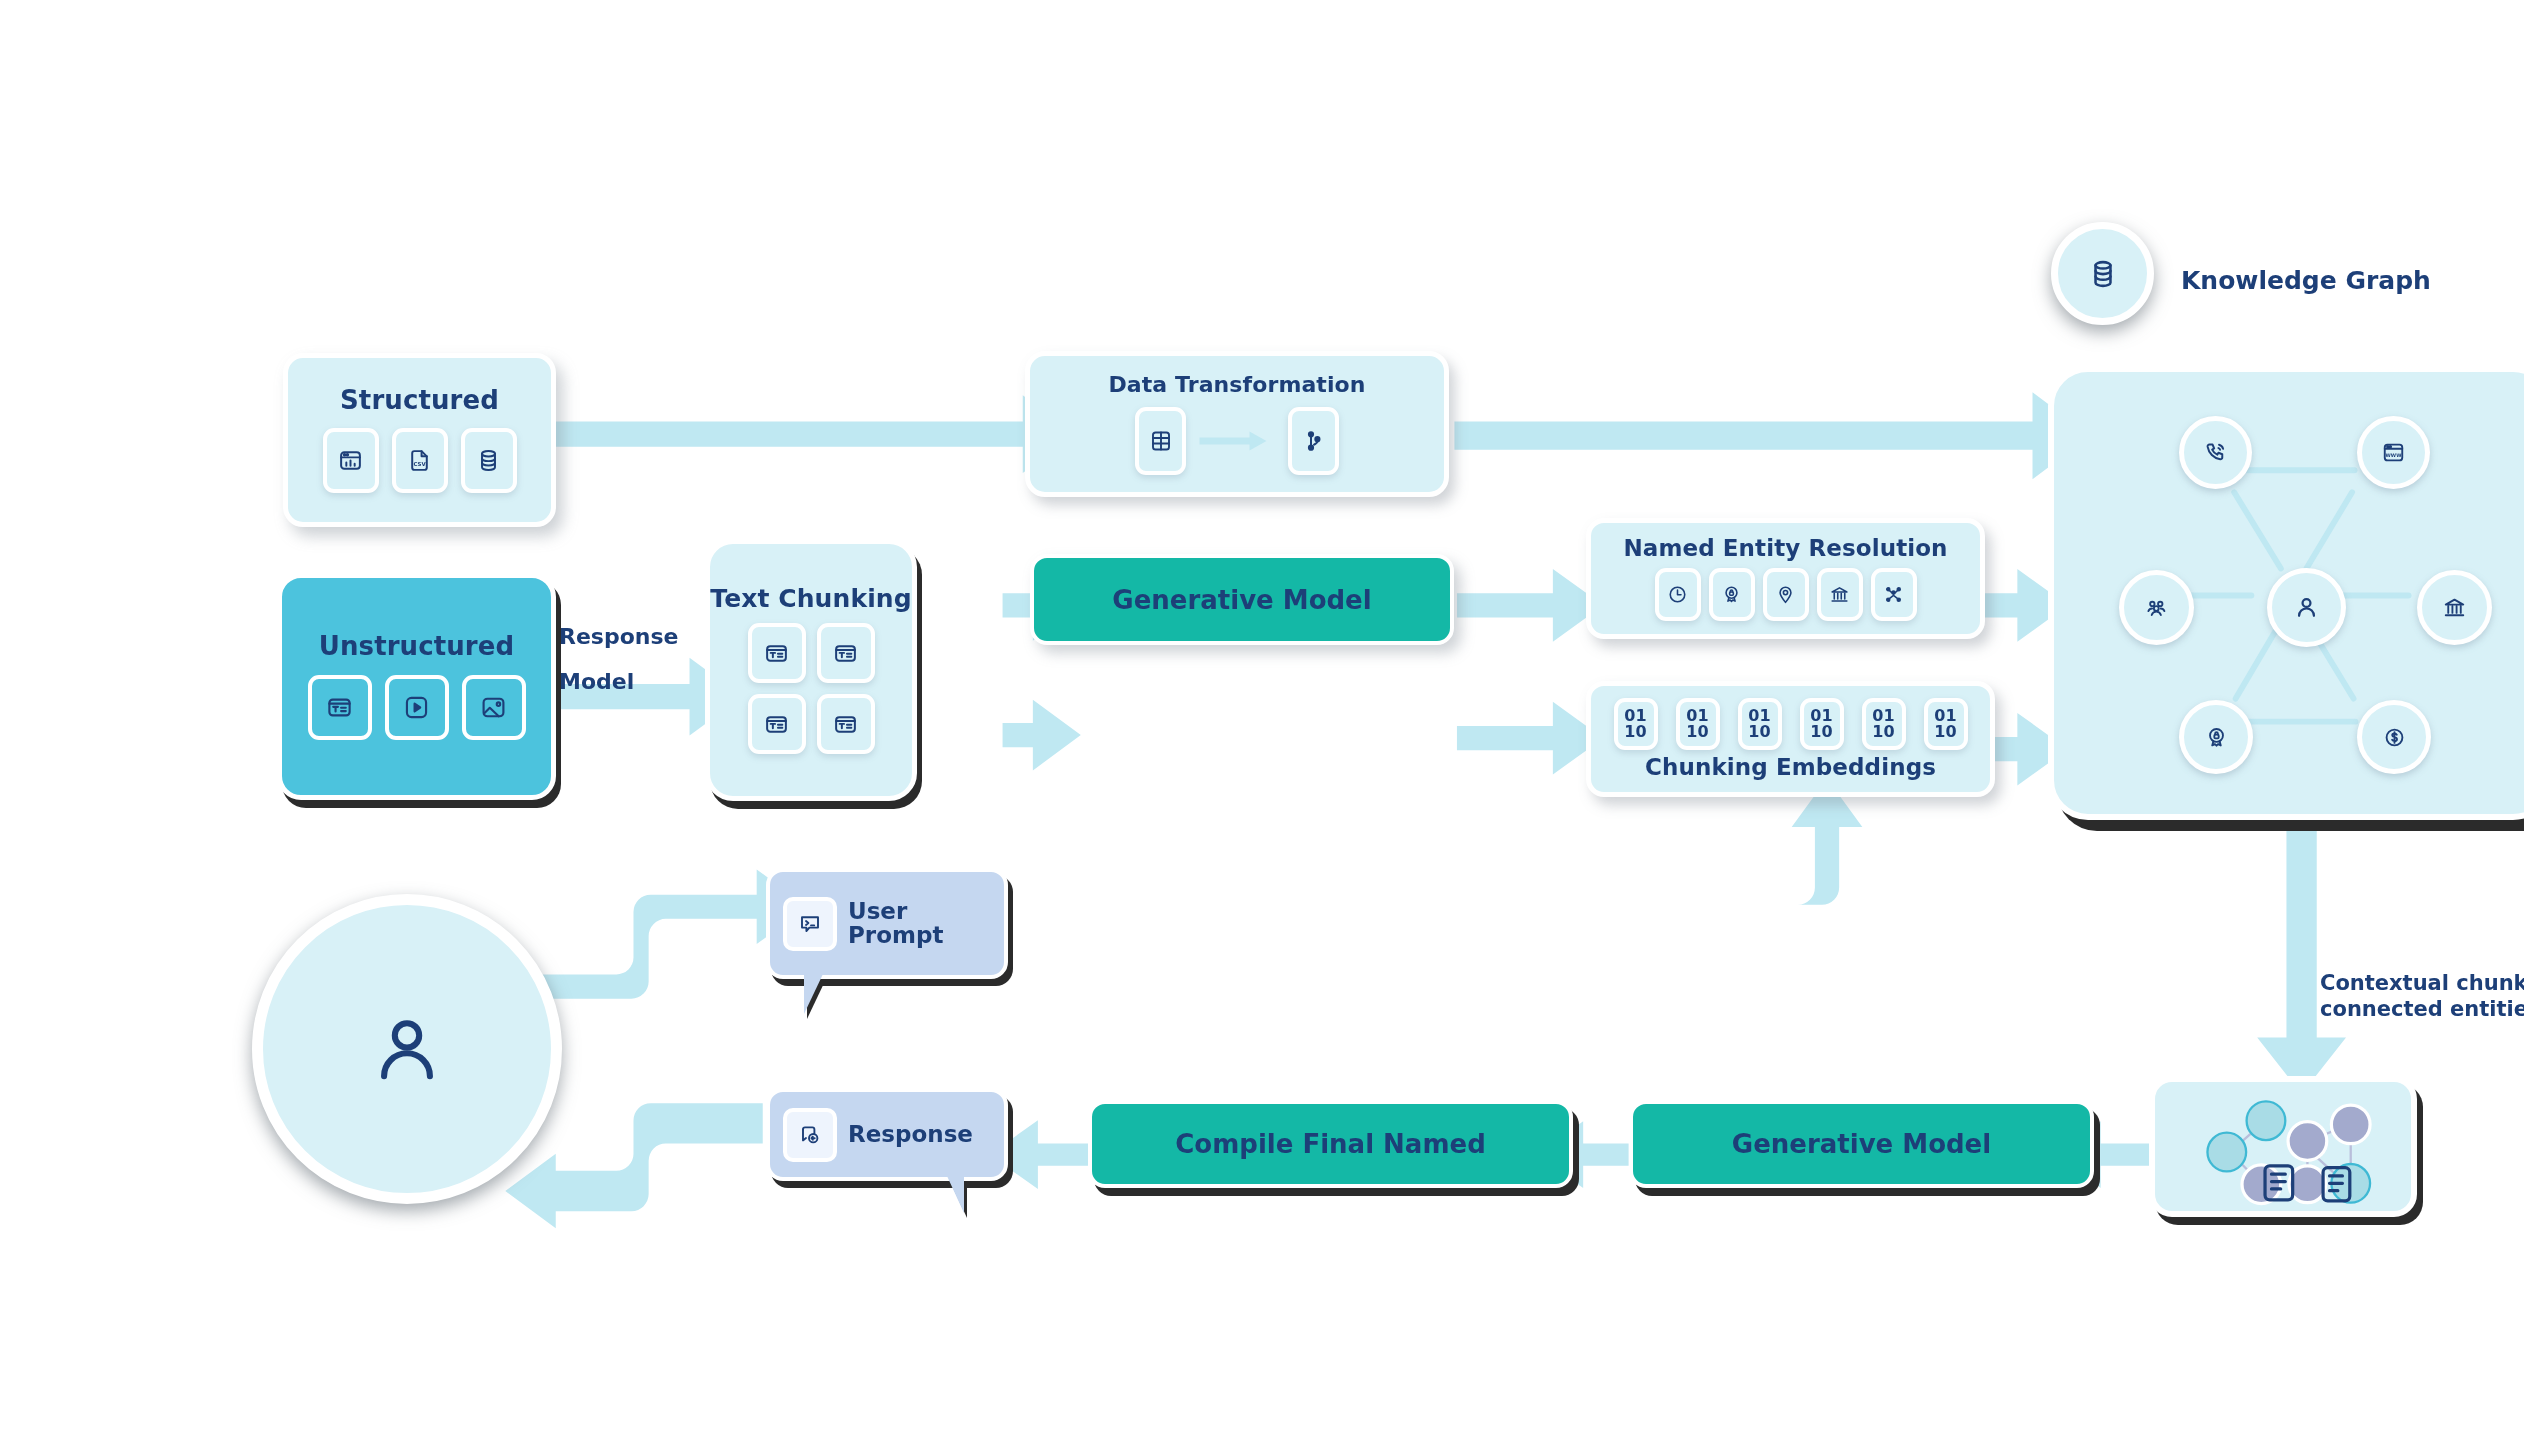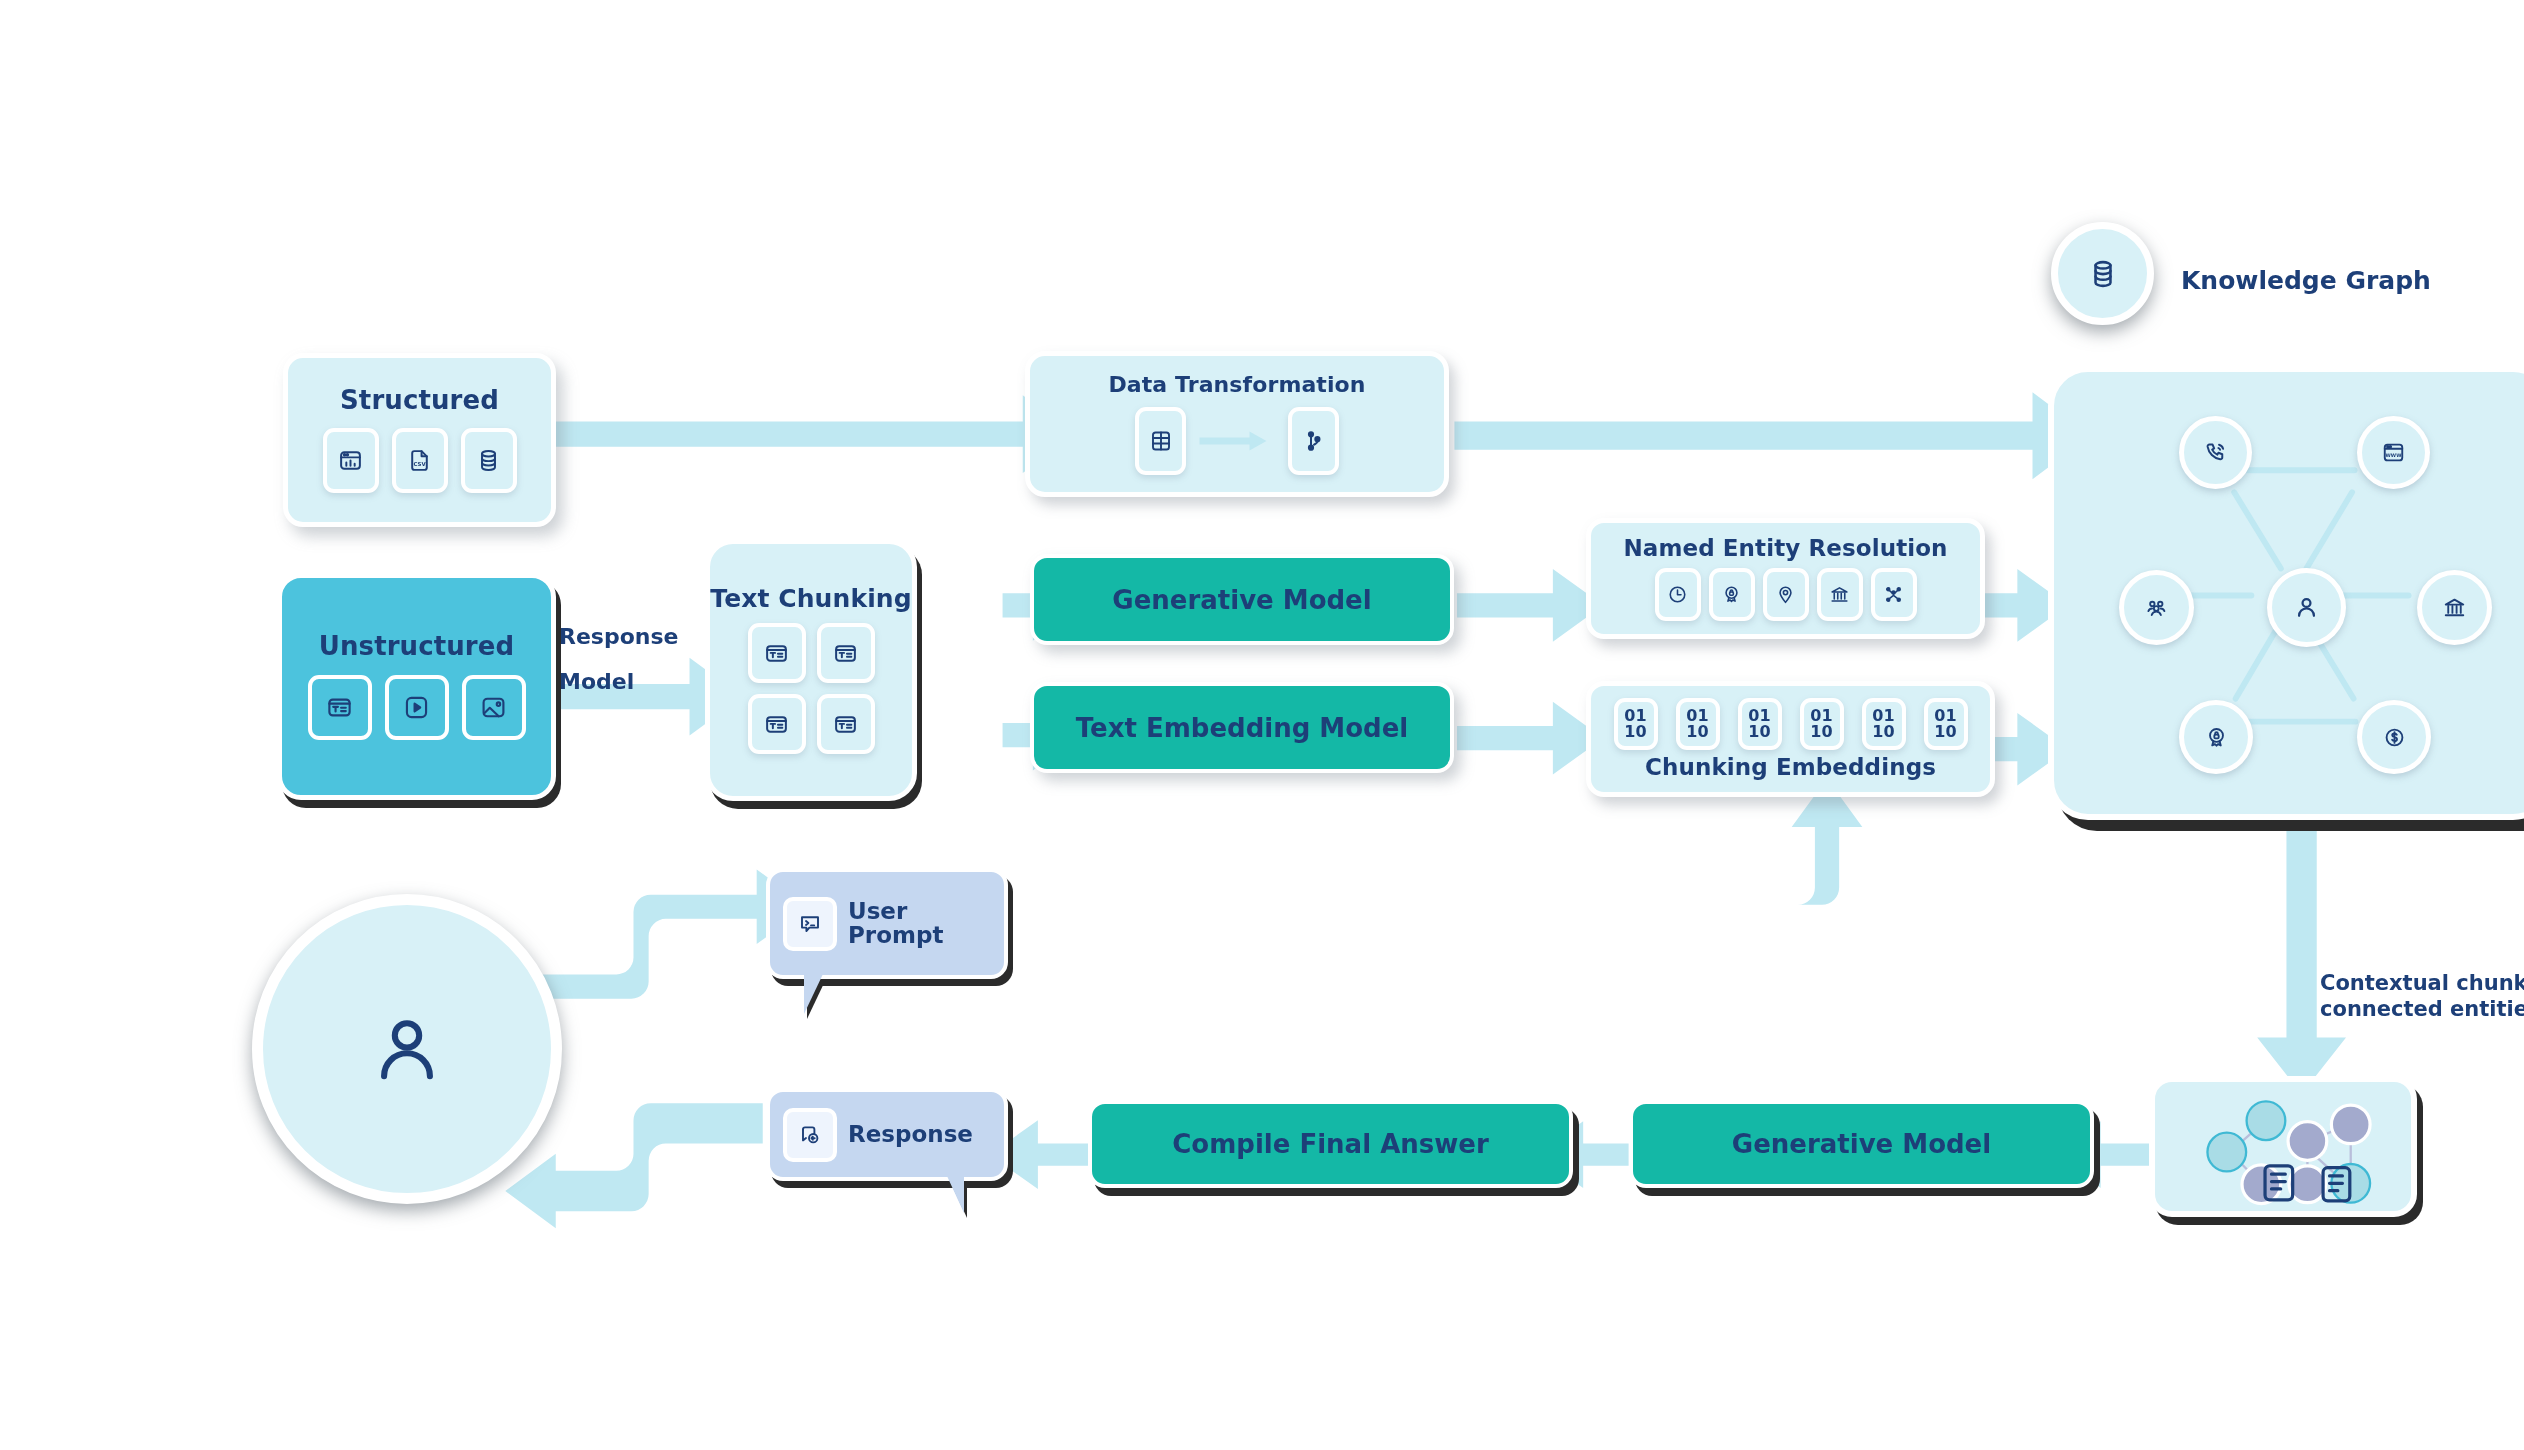--- a/index.html
+++ b/index.html
@@ -207,24 +207,20 @@
           </svg>
       </span>
     </div>
   </div>
 
   <div class="pill" style="left:1030px;top:554px;width:424px;height:91px;font-size:26px;
               box-shadow:7px 8px 14px rgba(130,140,150,.38);">
     <span>Generative Model</span>
   </div>
 
-  <div class="pill" style="left:1030px;top:682px;width:424px;height:91px;font-size:26px;
-              box-shadow:7px 8px 14px rgba(130,140,150,.38);">
-    <span>Text Embedding Model</span>
-  </div>
 
   <div class="card soft" style="left:1586px;top:518px;width:399px;height:121px;border-radius:18px;">
     <div class="title" style="font-size:23px;margin-bottom:7px;">Named Entity Resolution</div>
     <div class="tiles" style="gap:8px;">
       <span class="tile" style="width:38px;height:45px;">
         <svg width="21" height="21" viewBox="0 0 24 24" fill="none" stroke="#1d3f78" stroke-width="1.8" stroke-linecap="round" stroke-linejoin="round">
             <circle cx="12" cy="12" r="8.3"></circle>
             <path d="M12 7v5.2h4"></path>
           </svg>
       </span>
@@ -427,17 +423,17 @@
         <path d="M366 204h28M366 220h28M366 236h18"></path>
       </g>
     </svg>
   </div>
 
   <div class="pill" style="left:1629px;top:1100px;width:465px;height:88px;font-size:26px;box-shadow:6px 8px 0 0 #2b2b2b;">
     <span>Generative Model</span>
   </div>
 
   <div class="pill" style="left:1088px;top:1100px;width:485px;height:88px;font-size:26px;box-shadow:6px 8px 0 0 #2b2b2b;">
-    <span>Compile Final Answer</span>
+    <span>Compile Final Named</span>
   </div>
 
 </div>
 
 
 </body></html>

